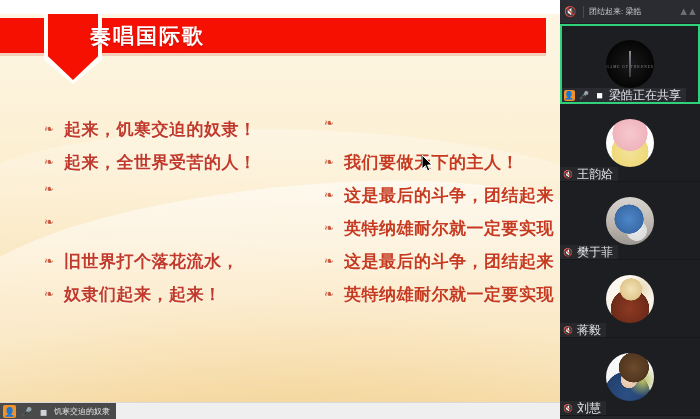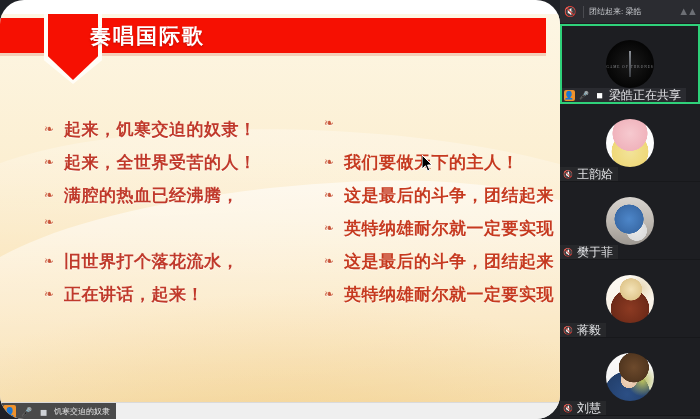--- a/index.html
+++ b/index.html
@@ -11,21 +11,20 @@
   }
 
   #app { position: relative; width: 700px; height: 419px; }
 
   
   #share-screen {
     position: absolute; left: 0; top: 0;
     width: 560px; height: 419px;
     background: #ffffff;
     overflow: hidden;
-    border-radius: 24px;
   }
 
   
   #slide {
     position: absolute; left: 0; top: 14px;
     width: 560px; height: 388px;
     background:
       radial-gradient(120% 80% at 50% 120%, #f2cd86 0%, rgba(242,205,134,0) 60%),
       linear-gradient(180deg, #fdf6e4 0%, #fcefd2 38%, #fae3b7 78%, #f6dca8 100%);
     overflow: hidden;
@@ -283,32 +282,31 @@
         <div class="lyric-line">
           <span class="bullet">❧</span>
           <span class="lyric-text">起来，饥寒交迫的奴隶！</span>
         </div>
         <div class="lyric-line">
           <span class="bullet">❧</span>
           <span class="lyric-text">起来，全世界受苦的人！</span>
         </div>
         <div class="lyric-line">
           <span class="bullet">❧</span>
-          <span class="lyric-text">满腔的热血已经沸腾，</span>
         </div>
         <div class="lyric-line">
           <span class="bullet">❧</span>
         </div>
         <div class="lyric-line">
           <span class="bullet">❧</span>
           <span class="lyric-text">旧世界打个落花流水，</span>
         </div>
         <div class="lyric-line">
           <span class="bullet">❧</span>
-          <span class="lyric-text">正在讲话，起来！</span>
+          <span class="lyric-text">奴隶们起来，起来！</span>
         </div>
       </div>
     <div class="lyric-col" id="col-right">
         <div class="lyric-line">
           <span class="bullet">❧</span>
         </div>
         <div class="lyric-line">
           <span class="bullet">❧</span>
           <span class="lyric-text">我们要做天下的主人！</span>
         </div>

